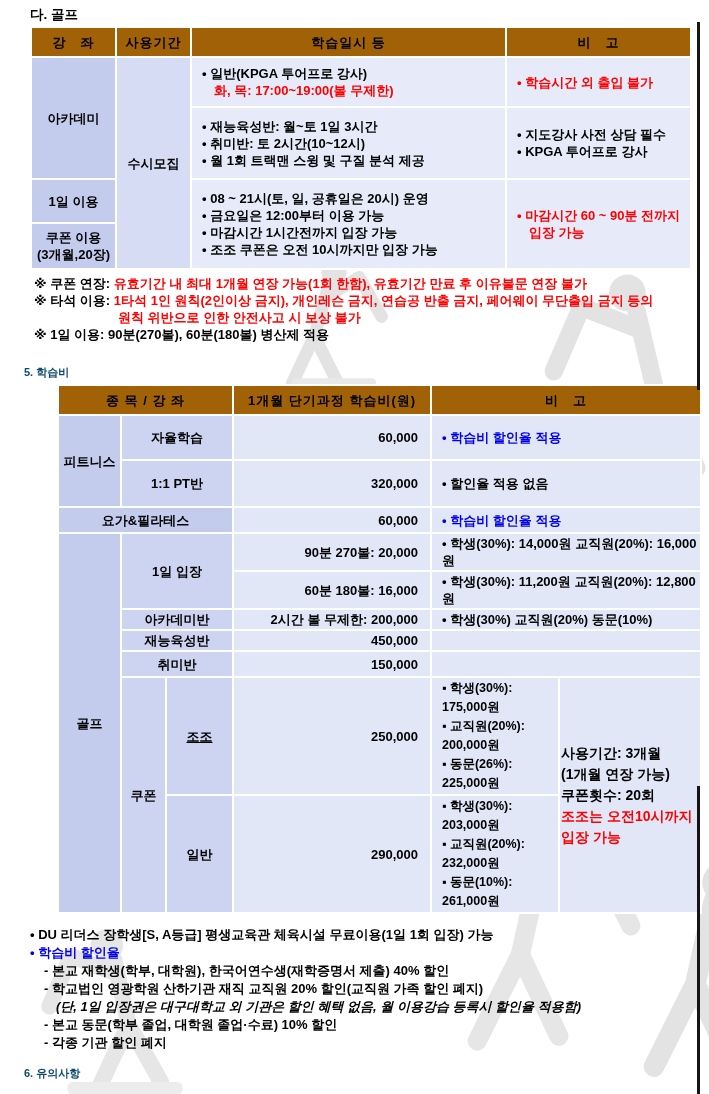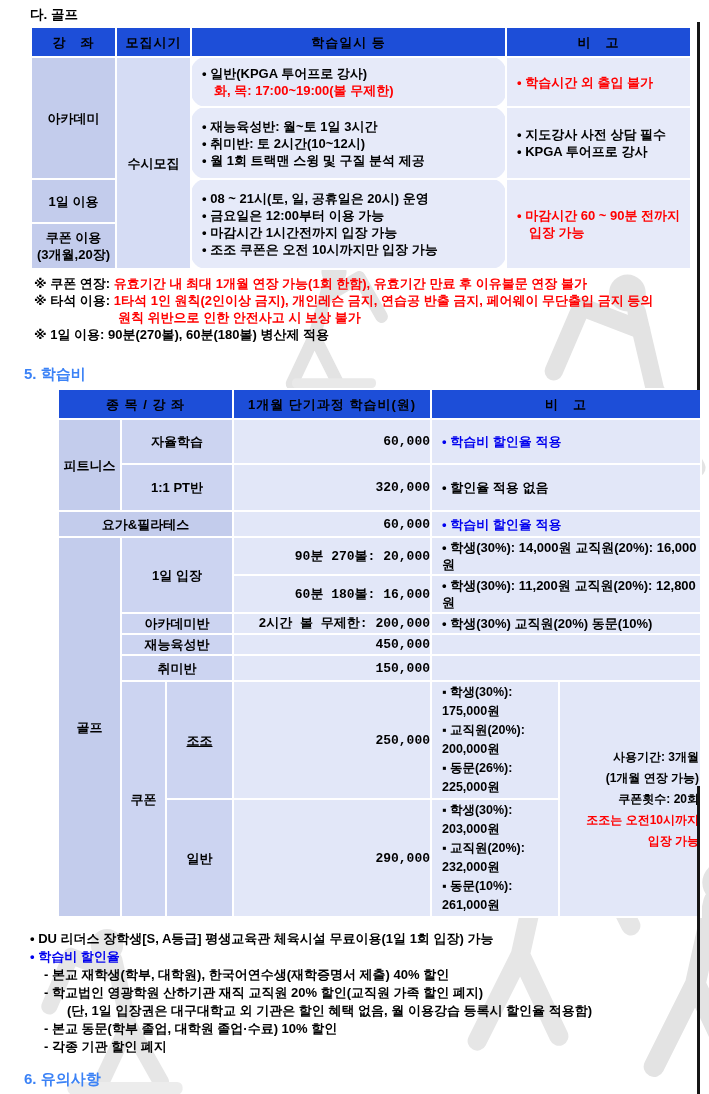--- a/index.html
+++ b/index.html
@@ -10,48 +10,48 @@
     font-weight:bold;color:#000;font-size:13px;
   }
   .content{position:relative;z-index:2;}
   
   .wm{position:absolute;z-index:1;}
   .wm svg{display:block;}
   
   .edge-line{position:absolute;left:697px;width:3px;background:#151515;z-index:3;}
   
   .title-c{margin:6px 0 2px 30px;font-size:13.5px;}
-  .sec-title{margin:22px 0 4px 24px;font-size:15px;color:#3b82f6;}
+  .sec-title{margin:22px 0 4px 24px;font-size:11px;color:#0c4a6e;}
   
   table{border-collapse:collapse;table-layout:fixed;}
   td{border:2px solid #ffffff;vertical-align:middle;line-height:17px;font-size:13px;}
-  .hd{background:#1d4ed8;text-align:center;letter-spacing:1px;}
+  .hd{background:#a16207;text-align:center;letter-spacing:1px;}
   .c1{background:#c3ccec;text-align:center;}
   .c2{background:#d5dcf4;text-align:center;}
   .c2b{background:#ccd4f1;text-align:center;}
   .cc{background:#e6eaf9;}
   .cc2{background:#e2e7f8;}
   .t1{margin-left:30px;width:660px;}
   .t2{margin-left:57px;width:643px;}
-  .cell-pad{padding:3px 6px 3px 10px;border-radius:15px;}
+  .cell-pad{padding:3px 6px 3px 10px;}
   .indent{padding-left:12px;}
   .red{color:#ff0000;}
   .blue{color:#0000ee;}
-  .fee{text-align:right;padding-right:0;font-family:Liberation Mono, monospace;}
+  .fee{text-align:right;padding-right:12px;}
   .note-pad{padding-left:10px;}
   .small-li{font-size:12.5px;line-height:19px;}
   .u{text-decoration:underline;}
-  .side-note{text-align:right;line-height:21px;font-size:12px;}
+  .side-note{text-align:left;line-height:21px;font-size:14px;}
   
   .notes{margin:5px 0 0 34px;line-height:17px;font-size:13px;}
   .notes .hang{padding-left:84px;}
   
   .benefits{margin:12px 0 0 30px;line-height:18px;font-size:13px;}
   .benefits .sub{margin-left:14px;}
-  .benefits .sub2{margin-left:37px;}
+  .benefits .sub2{margin-left:26px;font-style:italic;}
 </style>
 </head>
 <body>
 
 <div class="wm" style="left:225px;top:255px;">
   <svg width="190" height="140" viewBox="0 0 100 100" fill="none">
     <circle cx="60" cy="12" r="9" fill="#e3e3e3"></circle>
     <path d="M56 22 L46 58 M46 58 L30 92 M46 58 L62 90 M54 30 L78 16 M78 16 L94 44" stroke="#e3e3e3" stroke-width="9" stroke-linecap="round"></path>
     <rect x="30" y="88" width="60" height="7" rx="3" fill="#e9e9e9"></rect>
   </svg>
@@ -92,21 +92,21 @@
   <table class="t1">
     <colgroup>
         <col style="width:85px">
         <col style="width:75px">
         <col style="width:315px">
         <col style="width:185px">
       </colgroup>
     <tbody>
         <tr style="height:30px">
       <td class="hd">강　좌</td>
-      <td class="hd">모집시기</td>
+      <td class="hd">사용기간</td>
       <td class="hd">학습일시 등</td>
       <td class="hd">비　고</td>
     </tr>
     <tr style="height:50px">
       <td class="c1" rowspan="2">아카데미</td>
       <td class="c2" rowspan="4">수시모집</td>
       <td class="cc cell-pad">
         <div>• 일반(KPGA 투어프로 강사)</div>
         <div class="red indent">화, 목: 17:00~19:00(볼 무제한)</div>
       </td>

